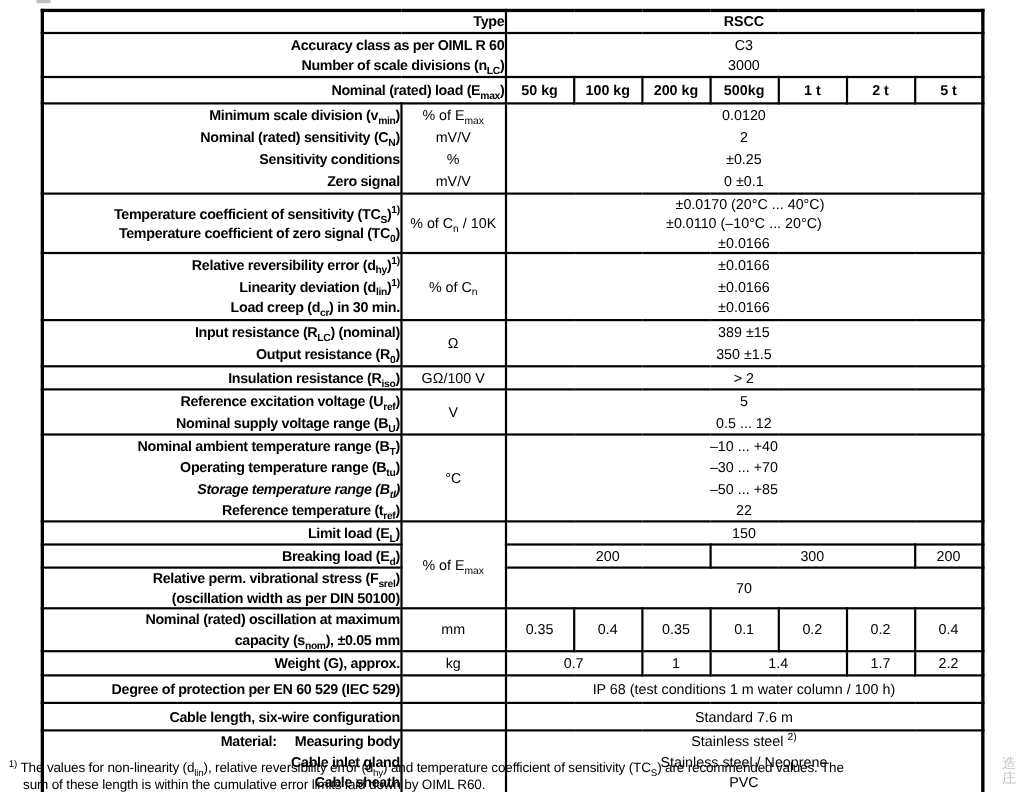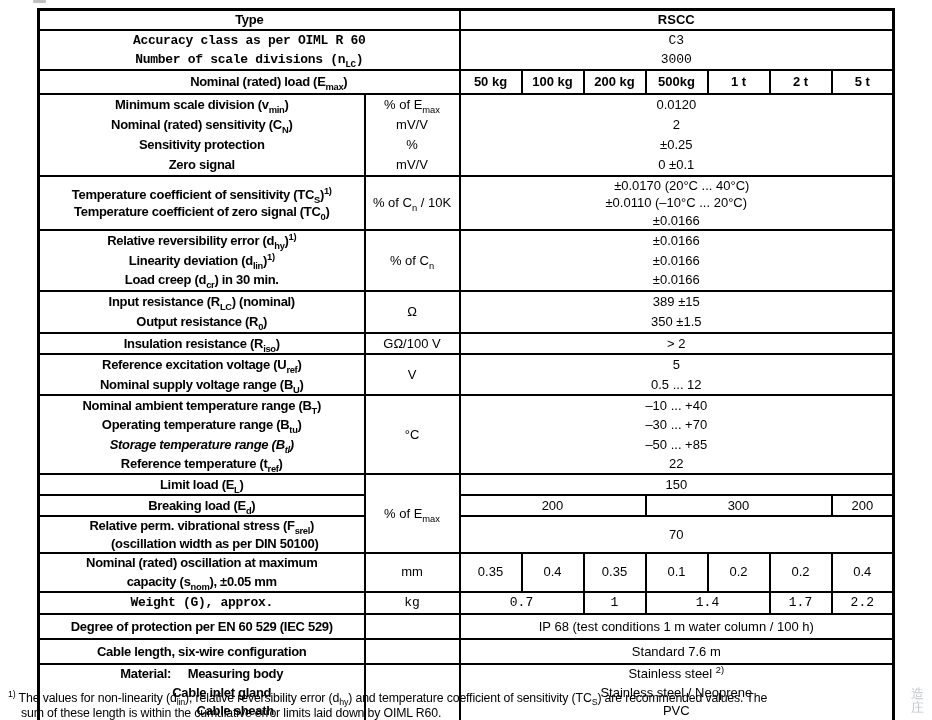--- a/index.html
+++ b/index.html
@@ -15,21 +15,21 @@
     border:3px solid #000;
   }
   #spec-table td{
     border:2px solid #000;
     padding:0;margin:0;
     font-size:13px;
     vertical-align:middle;
     overflow:hidden;
   }
   td.label{
-    text-align:center;font-weight:bold;
+    text-align:right;font-weight:bold;
     padding-left:9px;padding-right:3px;
     font-size:12.6px;letter-spacing:-0.3px;
   }
   td.unit,td.value{text-align:center;font-weight:normal;}
   td.b{font-weight:bold;}
   td.vt{vertical-align:top;}
   .ln{white-space:nowrap;}
   sub{font-size:0.72em;line-height:0;}
   sup{font-size:0.72em;line-height:0;}
   #footnote{
@@ -66,21 +66,21 @@
   </colgroup>
   <tbody>
       <tr style="height: 18px;">
         <td class="label" colspan="2">
           <div class="ln" style="line-height: 18px;">Type</div>
         </td>
         <td class="value b" colspan="7">
           <div class="ln" style="line-height: 18px;">RSCC</div>
         </td>
       </tr>
-      <tr style="height: 38px; font-family: Liberation Mono, monospace;">
+      <tr style="height: 38px;">
         <td class="label" colspan="2">
           <div class="ln" style="line-height: 19px;">Accuracy class as per OIML R 60</div>
           <div class="ln" style="line-height: 19px;">Number of scale divisions (n<sub>LC</sub>)</div>
         </td>
         <td class="value" colspan="7">
           <div class="ln" style="line-height: 19px;">C3</div>
           <div class="ln" style="line-height: 19px;">3000</div>
         </td>
       </tr>
       <tr style="height: 22px;">
@@ -106,21 +106,21 @@
           <div class="ln" style="line-height: 22px;">2 t</div>
         </td>
         <td class="value b">
           <div class="ln" style="line-height: 22px;">5 t</div>
         </td>
       </tr>
       <tr style="height: 80px;">
         <td class="label">
           <div class="ln" style="line-height: 20px;">Minimum scale division (v<sub>min</sub>)</div>
           <div class="ln" style="line-height: 20px;">Nominal (rated) sensitivity (C<sub>N</sub>)</div>
-          <div class="ln" style="line-height: 20px;">Sensitivity protection</div>
+          <div class="ln" style="line-height: 20px;">Sensitivity conditions</div>
           <div class="ln" style="line-height: 20px;">Zero signal</div>
         </td>
         <td class="unit">
           <div class="ln" style="line-height: 20px;">% of E<sub>max</sub></div>
           <div class="ln" style="line-height: 20px;">mV/V</div>
           <div class="ln" style="line-height: 20px;">%</div>
           <div class="ln" style="line-height: 20px;">mV/V</div>
         </td>
         <td class="value" colspan="7">
           <div class="ln" style="line-height: 20px;">0.0120</div>
@@ -270,21 +270,21 @@
         <td class="value vt">
           <div class="ln" style="line-height: 18.5px;">0.2</div>
         </td>
         <td class="value vt">
           <div class="ln" style="line-height: 18.5px;">0.2</div>
         </td>
         <td class="value vt">
           <div class="ln" style="line-height: 18.5px;">0.4</div>
         </td>
       </tr>
-      <tr style="height: 20px; font-family: Liberation Mono, monospace;">
+      <tr style="height: 20px;">
         <td class="label">
           <div class="ln" style="line-height: 20px;">Weight (G), approx.</div>
         </td>
         <td class="unit">
           <div class="ln" style="line-height: 20px;">kg</div>
         </td>
         <td class="value" colspan="2">
           <div class="ln" style="line-height: 20px;">0.7</div>
         </td>
         <td class="value">

